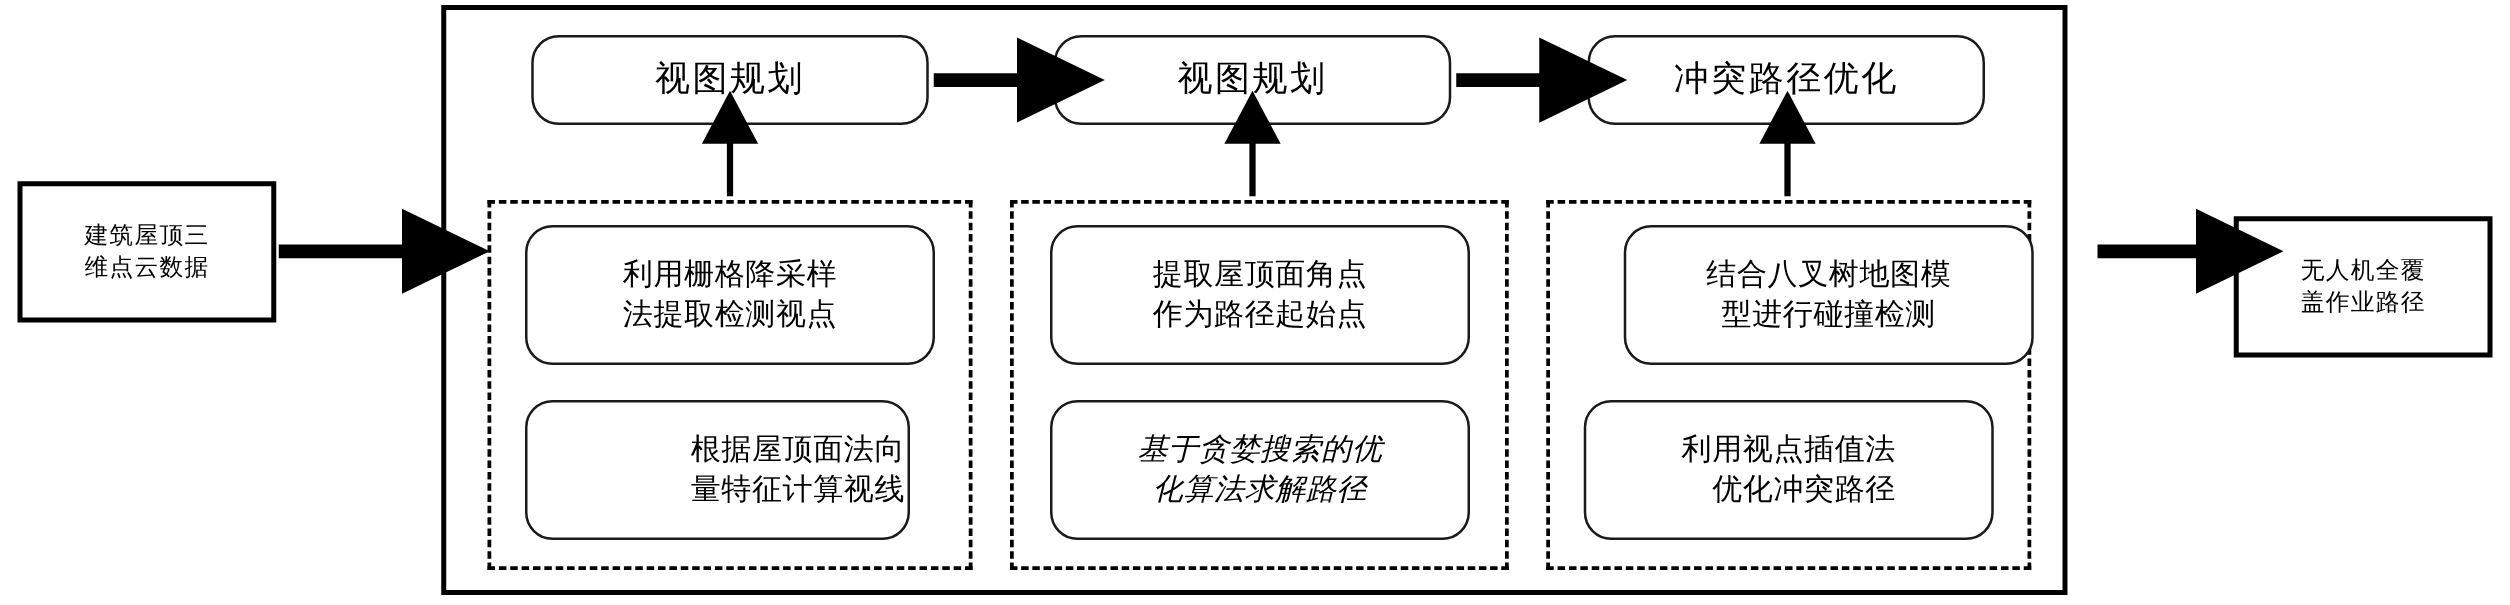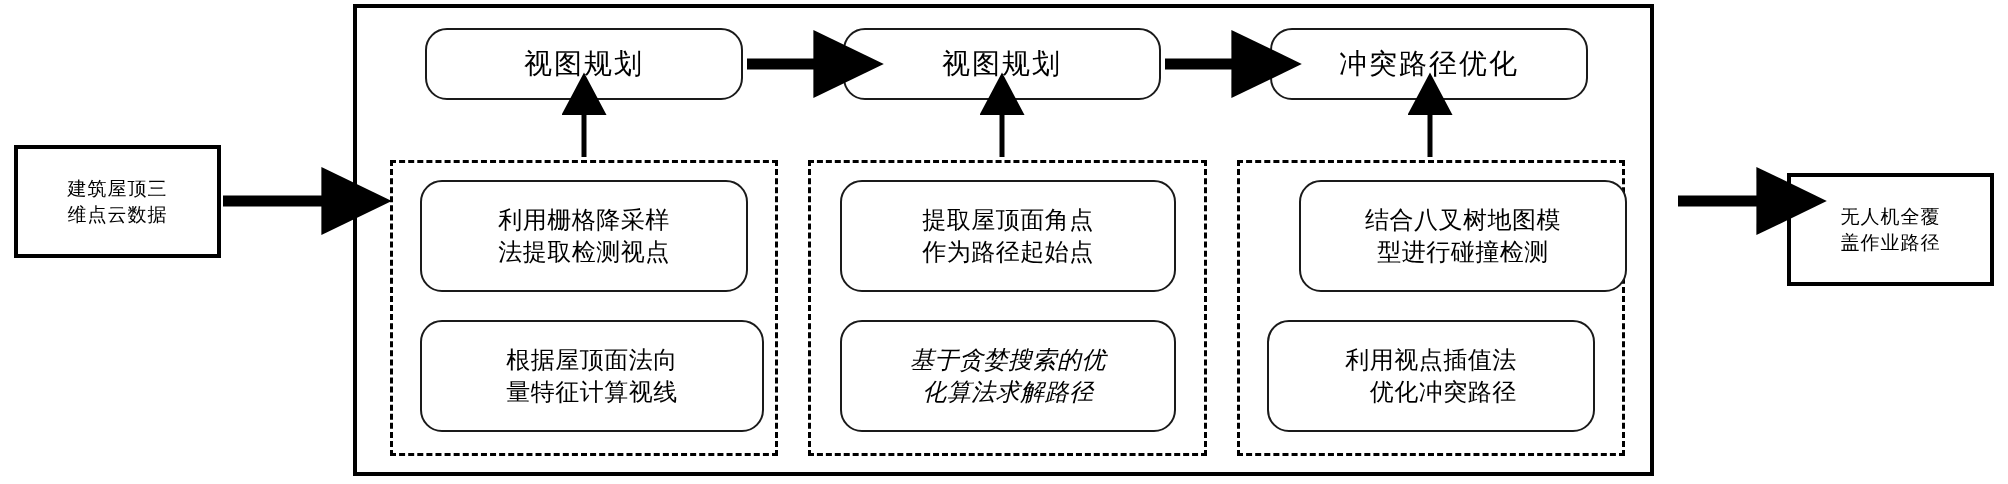--- a/index.html
+++ b/index.html
@@ -122,21 +122,21 @@
 
   <div class="dashed-group" id="group-1" style="left:390px; top:160px; width:388px; height:296px;"></div>
 
   <div class="dashed-group" id="group-2" style="left:808px; top:160px; width:399px; height:296px;"></div>
 
   <div class="dashed-group" id="group-3" style="left:1237px; top:160px; width:388px; height:296px;"></div>
 
   <div class="step-box" style="left:420px; top:180px; width:328px; height:112px;">
     <span>利用栅格降采样<br>法提取检测视点</span>
   </div>
-  <div class="step-box" style="left:420px; top:320px; width:344px; height:112px;">
+  <div class="step-box" style="left:420px; top:320px; width:308px; height:112px;justify-content:flex-end;">
     <span>根据屋顶面法向<br>量特征计算视线</span>
   </div>
 
   <div class="step-box" style="left:840px; top:180px; width:336px; height:112px;">
     <span>提取屋顶面角点<br>作为路径起始点</span>
   </div>
   <div class="step-box" style="left:840px; top:320px; width:336px; height:112px;font-style:italic;">
     <span>基于贪婪搜索的优<br>化算法求解路径</span>
   </div>
 

